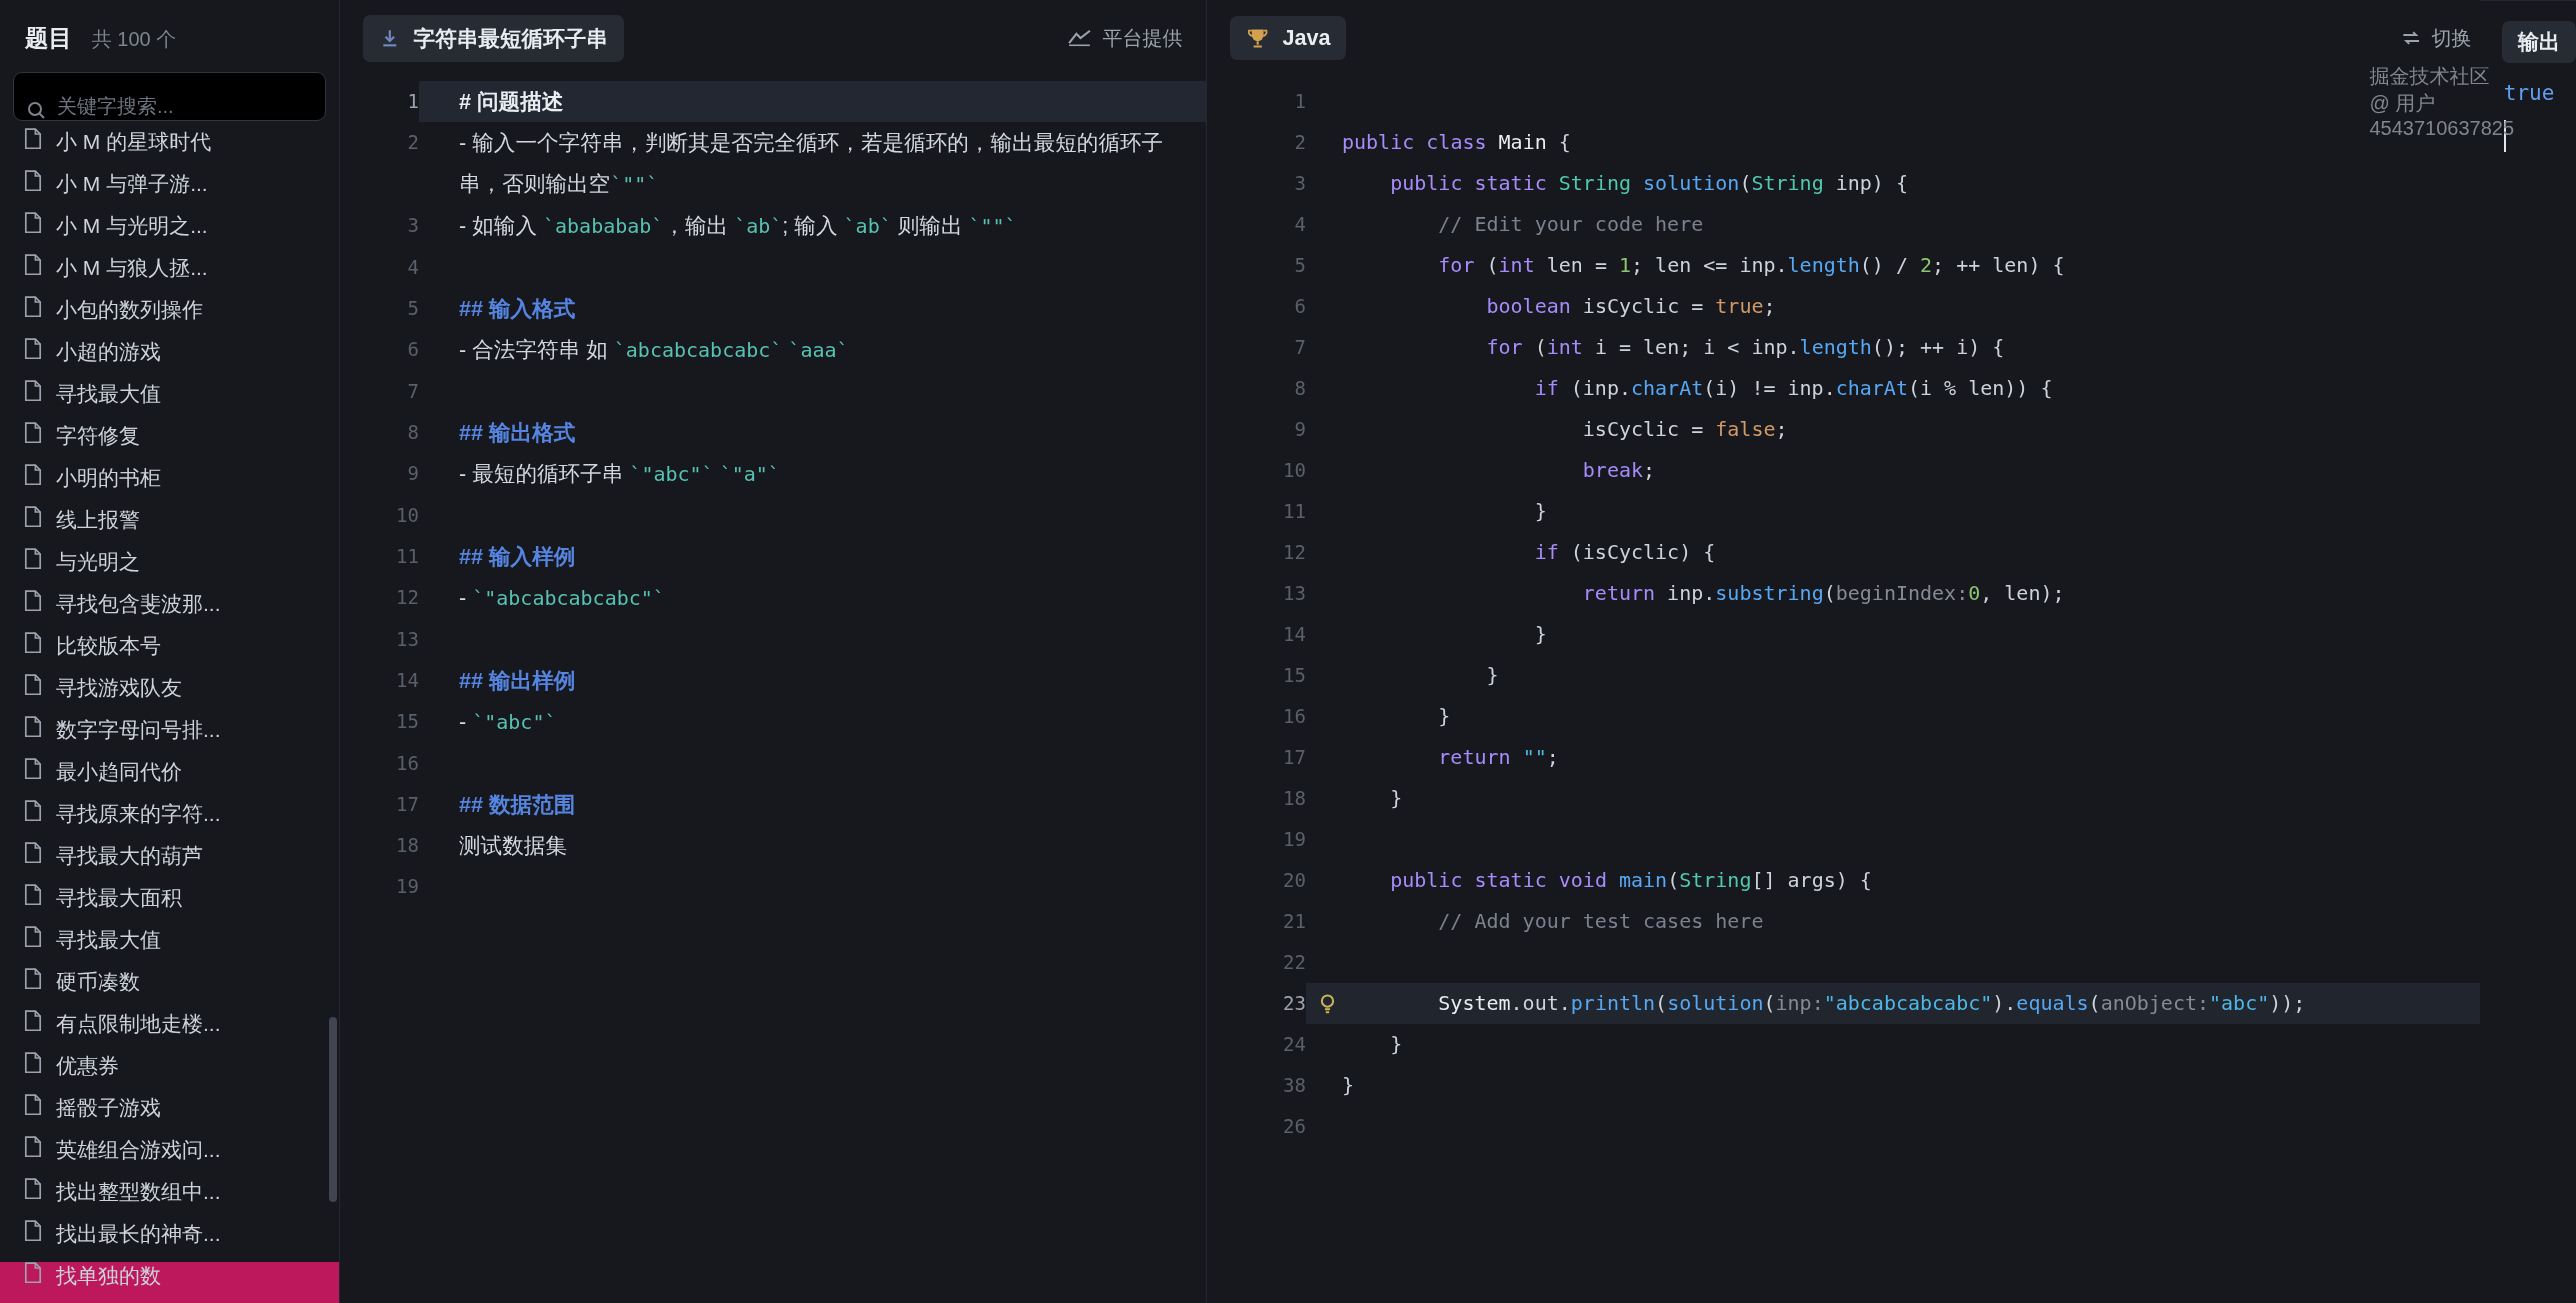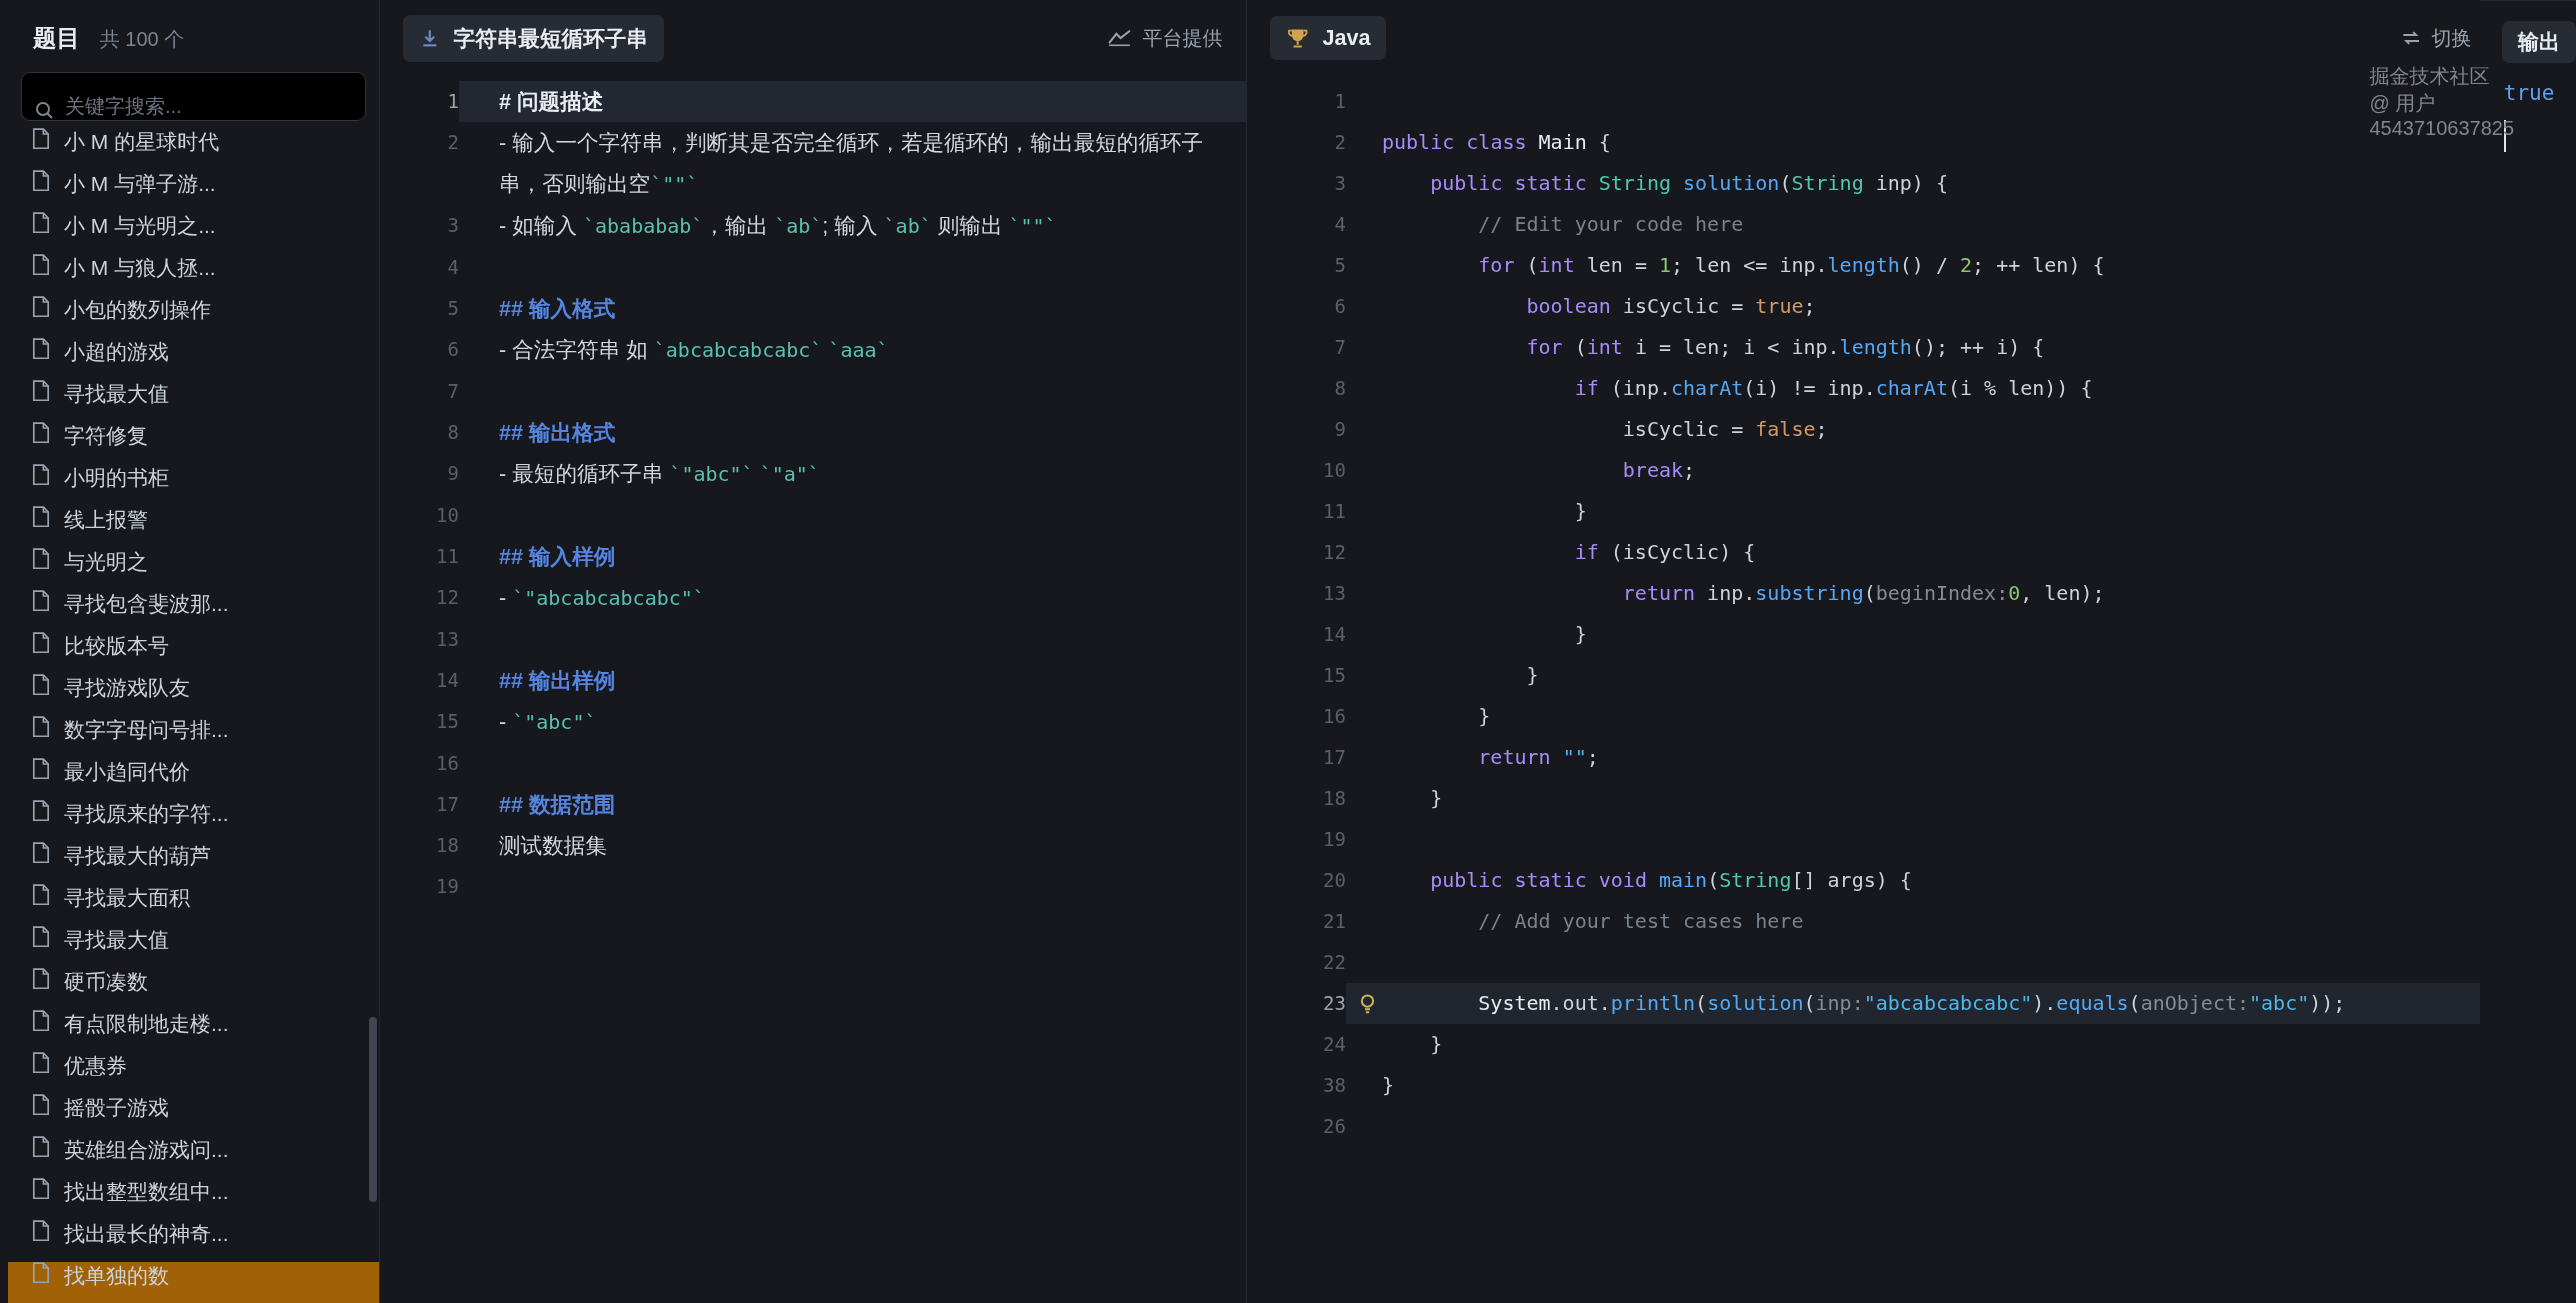--- a/index.html
+++ b/index.html
@@ -1,32 +1,32 @@
 <!DOCTYPE html>
 <html style="font-size:14.4px"><head>
 <meta charset="utf-8">
 <style>
   * { margin:0; padding:0; box-sizing:border-box; }
   html,body { width:2576px; height:1303px; background:#16181d; overflow:hidden;
               font-family:"Liberation Sans", sans-serif; color:#d6dce2; }
   .app { position:relative; width:2576px; height:1303px; display:flex; }
 
   
-  .sidebar { width:380px; height:100%; border-right:0.9px solid #24272f; display:flex;
-             flex-direction:column; position:relative; background:#16181d; overflow:hidden;padding-left:8px; }
+  .sidebar { width:340px; height:100%; border-right:0.9px solid #24272f; display:flex;
+             flex-direction:column; position:relative; background:#16181d; overflow:hidden; }
   .sidebar-header { display:flex; align-items:baseline; padding:21.6px 25px 14.4px 25px; }
   .sidebar-title { font-size:23.4px; font-weight:bold; color:#e9ecf1; }
   .sidebar-count { font-size:20px; color:#7d8590; margin-left:20px; }
   .search-box { margin:3.6px 12.6px 0 12.6px; height:49px; background:#000000; border:0.9px solid #31353f;
                 border-radius:9px; display:flex; align-items:flex-end; padding:0 12.6px; gap:10.8px; flex:0 0 auto; }
   .search-placeholder { color:#6d7380; font-size:20px; }
   .problem-list { flex:1; overflow:hidden; margin-top:7.2px; }
   .problem-item { display:flex; align-items:flex-start; gap:12.6px; height:42px; padding:0 16px 0 23.4px;
                   font-size:21px; color:#ccd3db; white-space:nowrap; overflow:hidden; }
-  .problem-item.selected { background:#a16207; }
+  .problem-item.selected { background:#be185d; }
   .scroll-thumb { position:absolute; right:1.8px; top:1017px; width:8px; height:185px;
                   background:#40454f; border-radius:4.5px; }
 
   
   .main-col { flex:1; display:flex; flex-direction:row; min-width:0; }
   .panels { flex:1; display:flex; min-height:0; }
   .panel-header { height:76px; flex:0 0 auto; display:flex; align-items:center;
                   justify-content:space-between; padding:0 23.4px; }
   .chip { display:flex; align-items:center; gap:12.6px; background:#272b34; border-radius:7.2px;
           padding:9px 16px; font-size:21.6px; font-weight:bold; color:#e9ecf1; }

